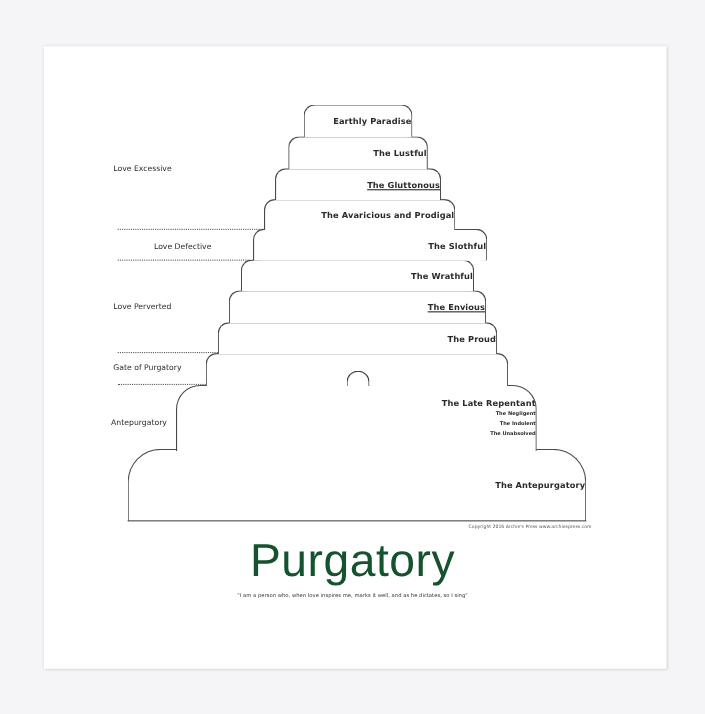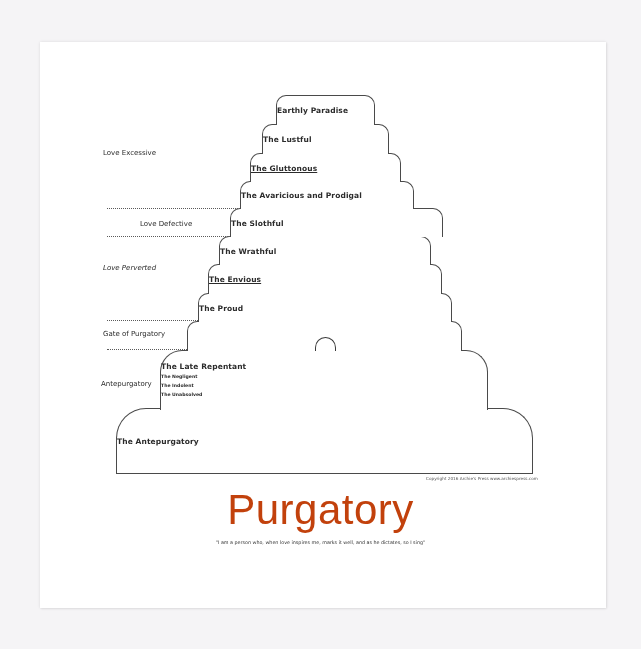--- a/index.html
+++ b/index.html
@@ -18,21 +18,21 @@
     box-shadow: 0 0 3px rgba(0,0,0,0.10), 1px 1px 2px rgba(0,0,0,0.06);
   }
   .tier {
     position: absolute;
     box-sizing: border-box;
     border: 1.6px solid #4a4a4a;
     border-bottom: none;
     background: #ffffff;
     display: flex;
     flex-direction: column;
-    align-items: flex-start;
+    align-items: flex-end;
     justify-content: center;
     color: #2b2b2b;
   }
   .tier .lbl {
     font-size: 7.5px;
     font-weight: bold;
     letter-spacing: 0.1px;
     white-space: nowrap;
   }
   .tier .sub {
@@ -65,21 +65,21 @@
     border-radius: 11px 11px 0 0;
     background: #fff;
   }
   .title {
     position: absolute;
     left: 0; width: 100%;
     top: 486px;
     text-align: center;
     font-family: "Liberation Sans", sans-serif;
     font-size: 42px;
-    color: #c2410c;
+    color: #14532d;
     letter-spacing: 0.5px;
   }
   .quote {
     position: absolute;
     left: 0; width: 100%;
     top: 540px;
     text-align: center;
     font-size: 4.8px;
     color: #333;
   }
@@ -139,21 +139,21 @@
 <div class="tier" style="left:262px;top:124px;width:127px;height:30px;border-radius:10px 10px 0 0;">
   <span class="lbl">The Lustful</span>
 </div>
 
 <div class="tier" style="left:276px;top:95px;width:99px;height:30px;border-radius:10px 10px 0 0;">
   <span class="lbl">Earthly Paradise</span>
 </div>
 
 <div class="side-label" style="left:103px;top:149px;">Love Excessive</div>
 <div class="side-label" style="left:103px;top:220px;margin-left:37px;">Love Defective</div>
-<div class="side-label" style="left:103px;top:264px;font-style:italic;">Love Perverted</div>
+<div class="side-label" style="left:103px;top:275px;">Love Perverted</div>
 <div class="side-label" style="left:103px;top:330px;">Gate of Purgatory</div>
 <div class="side-label" style="left:101px;top:380px;">Antepurgatory</div>
 
 <div class="dotted" style="left:107px;top:208px;width:133px;"></div>
 <div class="dotted" style="left:107px;top:236px;width:123px;"></div>
 <div class="dotted" style="left:107px;top:320px;width:91px;"></div>
 <div class="dotted" style="left:107px;top:349px;width:80px;"></div>
 
 <div class="copyright">Copyright 2016 Archie's Press www.archiespress.com</div>
 

